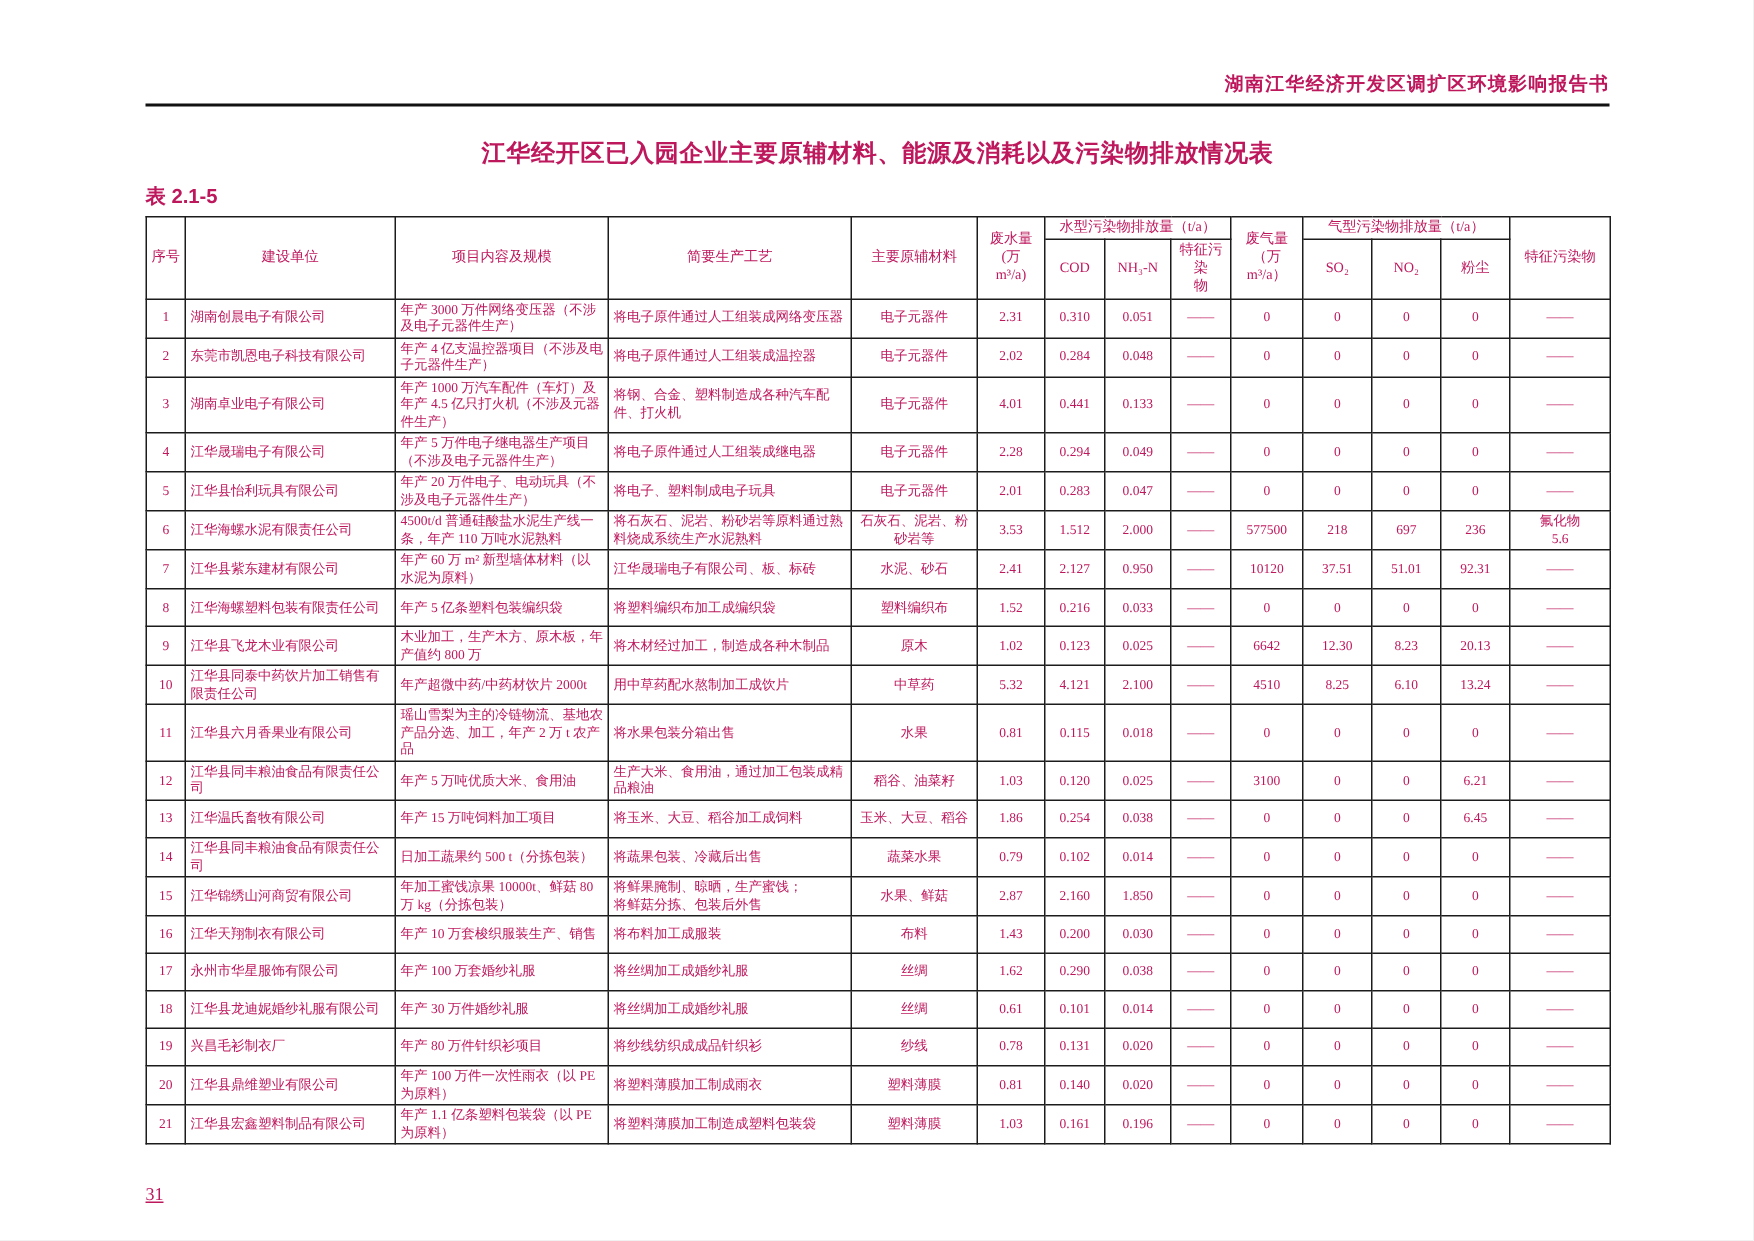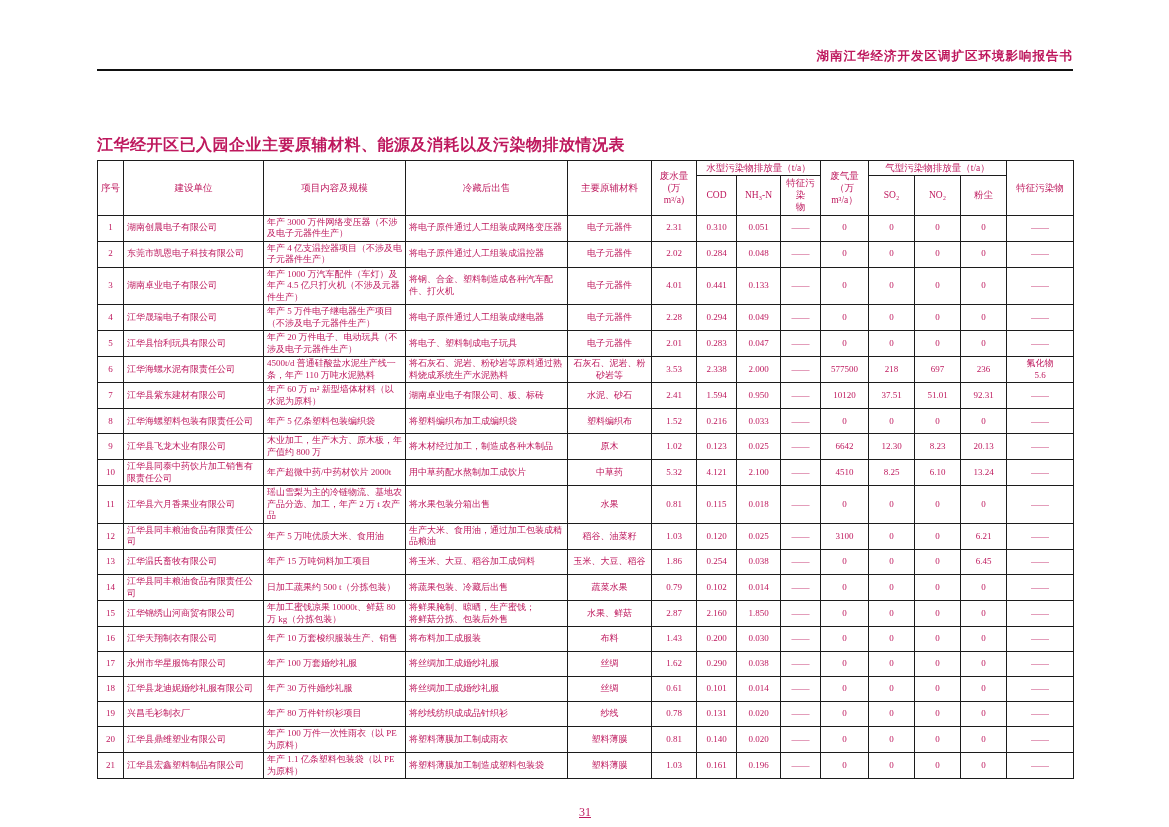--- a/index.html
+++ b/index.html
@@ -25,22 +25,22 @@
     font-size: 12.5px;
     font-weight: bold;
     letter-spacing: 1px;
   }
   .header-rule {
     margin-top: 4px;
     border-top: 2px solid #111;
     height: 0;
   }
   .title {
-    margin: 64px 0 0 0;
-    text-align: left;
+    margin: 21px 0 0 0;
+    text-align: center;
     font-family: Liberation Serif, serif;
     font-size: 16px;
     font-weight: bold;
     letter-spacing: 0.5px;
   }
   .table-label {
     margin-top: 9px;
     font-family: "Liberation Sans", "DejaVu Sans", sans-serif;
     font-size: 13.5px;
     font-weight: bold;
@@ -62,38 +62,39 @@
     word-break: break-all;
     font-weight: normal;
   }
   table.main thead th { text-align: center; font-size: 9.5px; }
   table.main td.center { text-align: center; }
   table.main td.left  { text-align: left; }
   table.main tbody tr { min-height: 24px; }
   table.main tbody td { height: 22px; }
   .page-number {
     margin-top: 26px;
-    text-align: center;
+    text-align: left;
     font-size: 12px;
     text-decoration: underline;
   }
 </style>
 </head>
 <body>
 
 <div class="page">
   <div class="content">
 
     <div class="doc-header">
       <span>湖南江华经济开发区调扩区环境影响报告书</span>
     </div>
     <div class="header-rule"></div>
 
     <h1 class="title">江华经开区已入园企业主要原辅材料、能源及消耗以及污染物排放情况表</h1>
 
+    <div class="table-label">表 2.1-5</div>
 
     <table class="main">
       <colgroup>
         <col style="width:26px">
           <col style="width:140px">
           <col style="width:142px">
           <col style="width:162px">
         <col style="width:84px">
           <col style="width:45px">
           <col style="width:40px">
@@ -103,21 +104,21 @@
           <col style="width:46px">
           <col style="width:46px">
         <col style="width:46px">
           <col style="width:67px">
       </colgroup>
       <thead>
         <tr>
           <th rowspan="2">序号</th>
           <th rowspan="2">建设单位</th>
           <th rowspan="2">项目内容及规模</th>
-          <th rowspan="2">冷藏后出售</th>
+          <th rowspan="2">简要生产工艺</th>
           <th rowspan="2">主要原辅材料</th>
           <th rowspan="2">废水量
 (万
 m³/a)</th>
           <th colspan="3">水型污染物排放量（t/a）</th>
           <th rowspan="2">废气量
 （万
 m³/a）</th>
           <th colspan="3">气型污染物排放量（t/a）</th>
           <th rowspan="2">特征污染物</th>
@@ -213,38 +214,38 @@
             <td class="center">0</td>
             <td class="center">——</td>
           </tr>
           <tr>
             <td class="center">6</td>
             <td class="left">江华海螺水泥有限责任公司</td>
             <td class="left">4500t/d 普通硅酸盐水泥生产线一条，年产 110 万吨水泥熟料</td>
             <td class="left">将石灰石、泥岩、粉砂岩等原料通过熟料烧成系统生产水泥熟料</td>
             <td class="center">石灰石、泥岩、粉砂岩等</td>
             <td class="center">3.53</td>
-            <td class="center">2.338</td>
+            <td class="center">1.512</td>
             <td class="center">2.000</td>
             <td class="center">——</td>
             <td class="center">577500</td>
             <td class="center">218</td>
             <td class="center">697</td>
             <td class="center">236</td>
             <td class="center">氟化物
 5.6</td>
           </tr>
           <tr>
             <td class="center">7</td>
             <td class="left">江华县紫东建材有限公司</td>
             <td class="left">年产 60 万 m² 新型墙体材料（以水泥为原料）</td>
-            <td class="left">湖南卓业电子有限公司、板、标砖</td>
+            <td class="left">江华晟瑞电子有限公司、板、标砖</td>
             <td class="center">水泥、砂石</td>
             <td class="center">2.41</td>
-            <td class="center">1.594</td>
+            <td class="center">2.127</td>
             <td class="center">0.950</td>
             <td class="center">——</td>
             <td class="center">10120</td>
             <td class="center">37.51</td>
             <td class="center">51.01</td>
             <td class="center">92.31</td>
             <td class="center">——</td>
           </tr>
           <tr>
             <td class="center">8</td>

